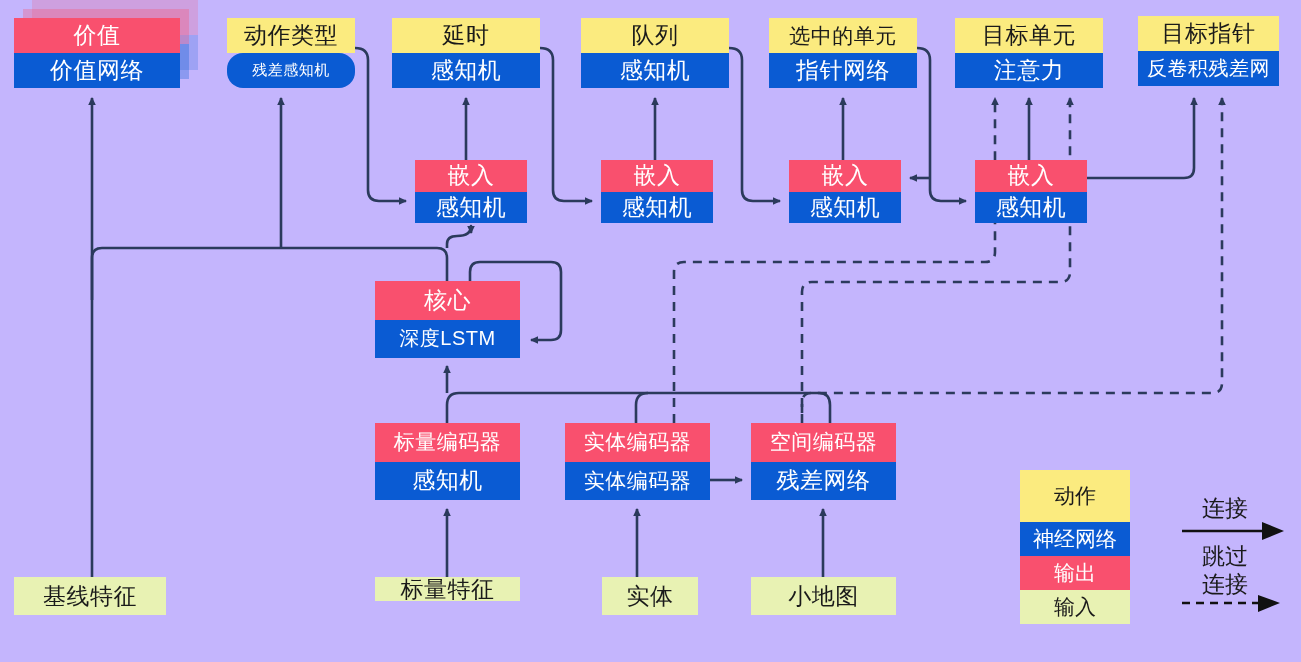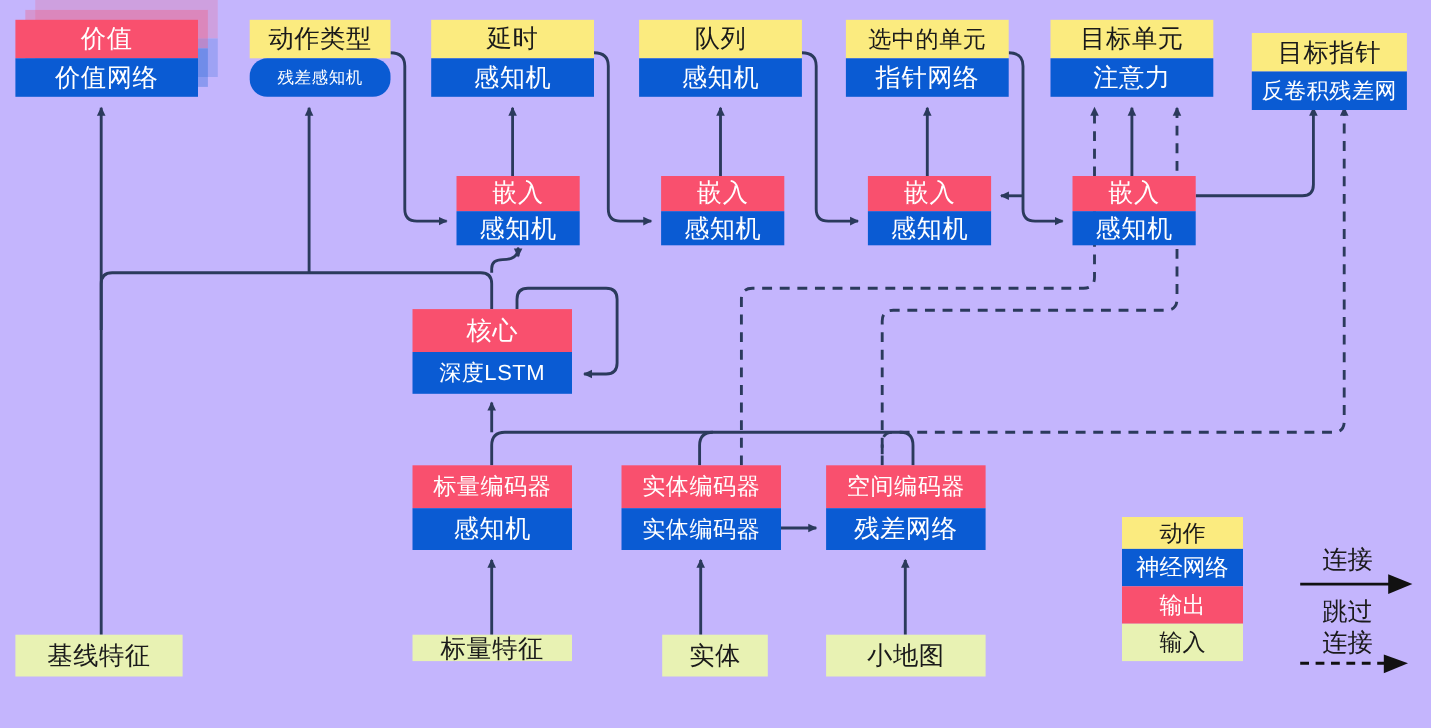--- a/index.html
+++ b/index.html
@@ -119,21 +119,21 @@
         <div class="cell c-net" style="position: relative; height: 50%; font-size: 23px;">感知机</div>
       </div>
       <div class="node" style="left: 769px; top: 18px; width: 148px; height: 70px;">
         <div class="cell c-action" style="position: relative; height: 50%; font-size: 21px;">选中的单元</div>
         <div class="cell c-net" style="position: relative; height: 50%; font-size: 23px;">指针网络</div>
       </div>
       <div class="node" style="left: 955px; top: 18px; width: 148px; height: 70px;">
         <div class="cell c-action" style="position: relative; height: 50%; font-size: 23px;">目标单元</div>
         <div class="cell c-net" style="position: relative; height: 50%; font-size: 23px;">注意力</div>
       </div>
-      <div class="node" style="left: 1138px; top: 30px; width: 141px; height: 70px;">
+      <div class="node" style="left: 1138px; top: 16px; width: 141px; height: 70px;">
         <div class="cell c-action" style="position: relative; height: 50%; font-size: 23px;">目标指针</div>
         <div class="cell c-net" style="position: relative; height: 50%; font-size: 20px;">反卷积残差网</div>
       </div>
       <div class="node" style="left: 415px; top: 160px; width: 112px; height: 63px;">
         <div class="cell c-output" style="position: relative; height: 50%; font-size: 23px;">嵌入</div>
         <div class="cell c-net" style="position: relative; height: 50%; font-size: 23px;">感知机</div>
       </div>
       <div class="node" style="left: 601px; top: 160px; width: 112px; height: 63px;">
         <div class="cell c-output" style="position: relative; height: 50%; font-size: 23px;">嵌入</div>
         <div class="cell c-net" style="position: relative; height: 50%; font-size: 23px;">感知机</div>
@@ -170,21 +170,21 @@
       </div>
       <div class="node" style="left: 578px; top: 577px; width: 120px; height: 38px; padding-left: 24px;">
         <div class="cell c-input" style="position: relative; height: 100%; font-size: 23px;">实体</div>
       </div>
       <div class="node" style="left: 751px; top: 577px; width: 145px; height: 38px;">
         <div class="cell c-input" style="position: relative; height: 100%; font-size: 23px;">小地图</div>
       </div>
     </div>
 
   <div id="legend" class="legend-box" style="left: 1020px; top: 470px; width: 110px;">
-      <div class="legend-cell c-action" style="width: 110px; height: 29px; font-size: 21px; color: rgb(26, 26, 26);">动作</div>
+      <div class="legend-cell c-action" style="width: 110px; height: 52px; font-size: 21px; color: rgb(26, 26, 26);">动作</div>
       <div class="legend-cell c-net" style="width: 110px; height: 34px; font-size: 21px; color: rgb(255, 255, 255);">神经网络</div>
       <div class="legend-cell c-output" style="width: 110px; height: 34px; font-size: 21px; color: rgb(255, 255, 255);">输出</div>
       <div class="legend-cell c-input" style="width: 110px; height: 34px; font-size: 21px; color: rgb(26, 26, 26);">输入</div>
     </div>
 
   <div class="lg-label" style="left:1170px;top:493px;width:110px;font-size:23px;">连接</div>
   <div class="lg-label" style="left:1170px;top:541px;width:110px;font-size:23px;">跳过</div>
   <div class="lg-label" style="left:1170px;top:569px;width:110px;font-size:23px;">连接</div>
 
 </div>

